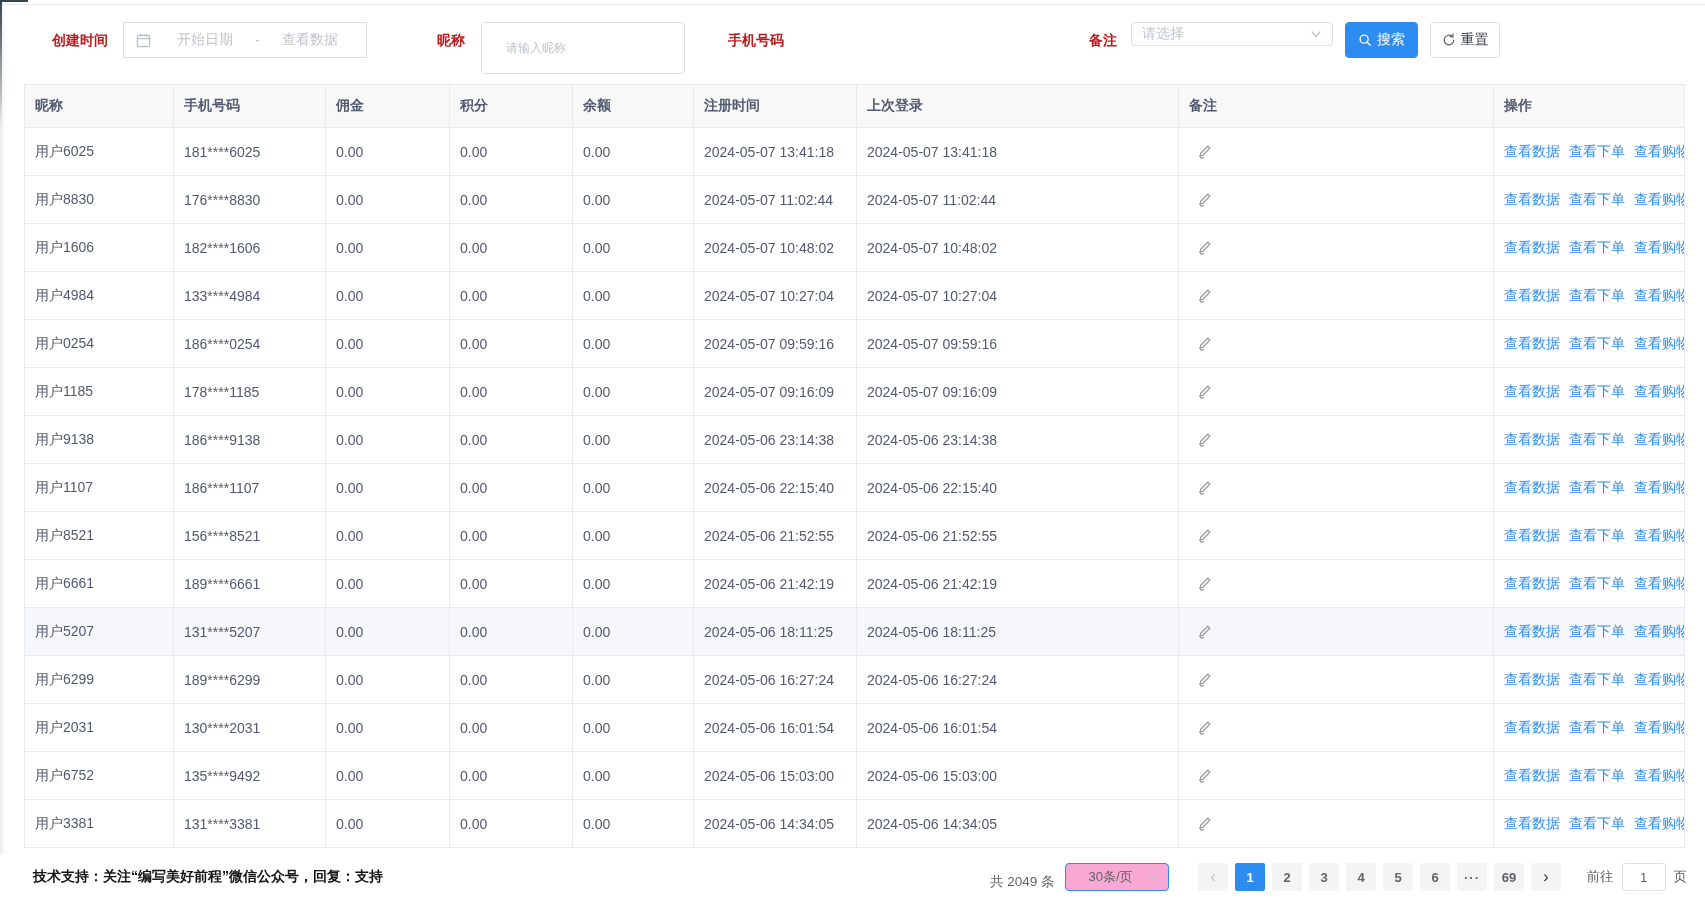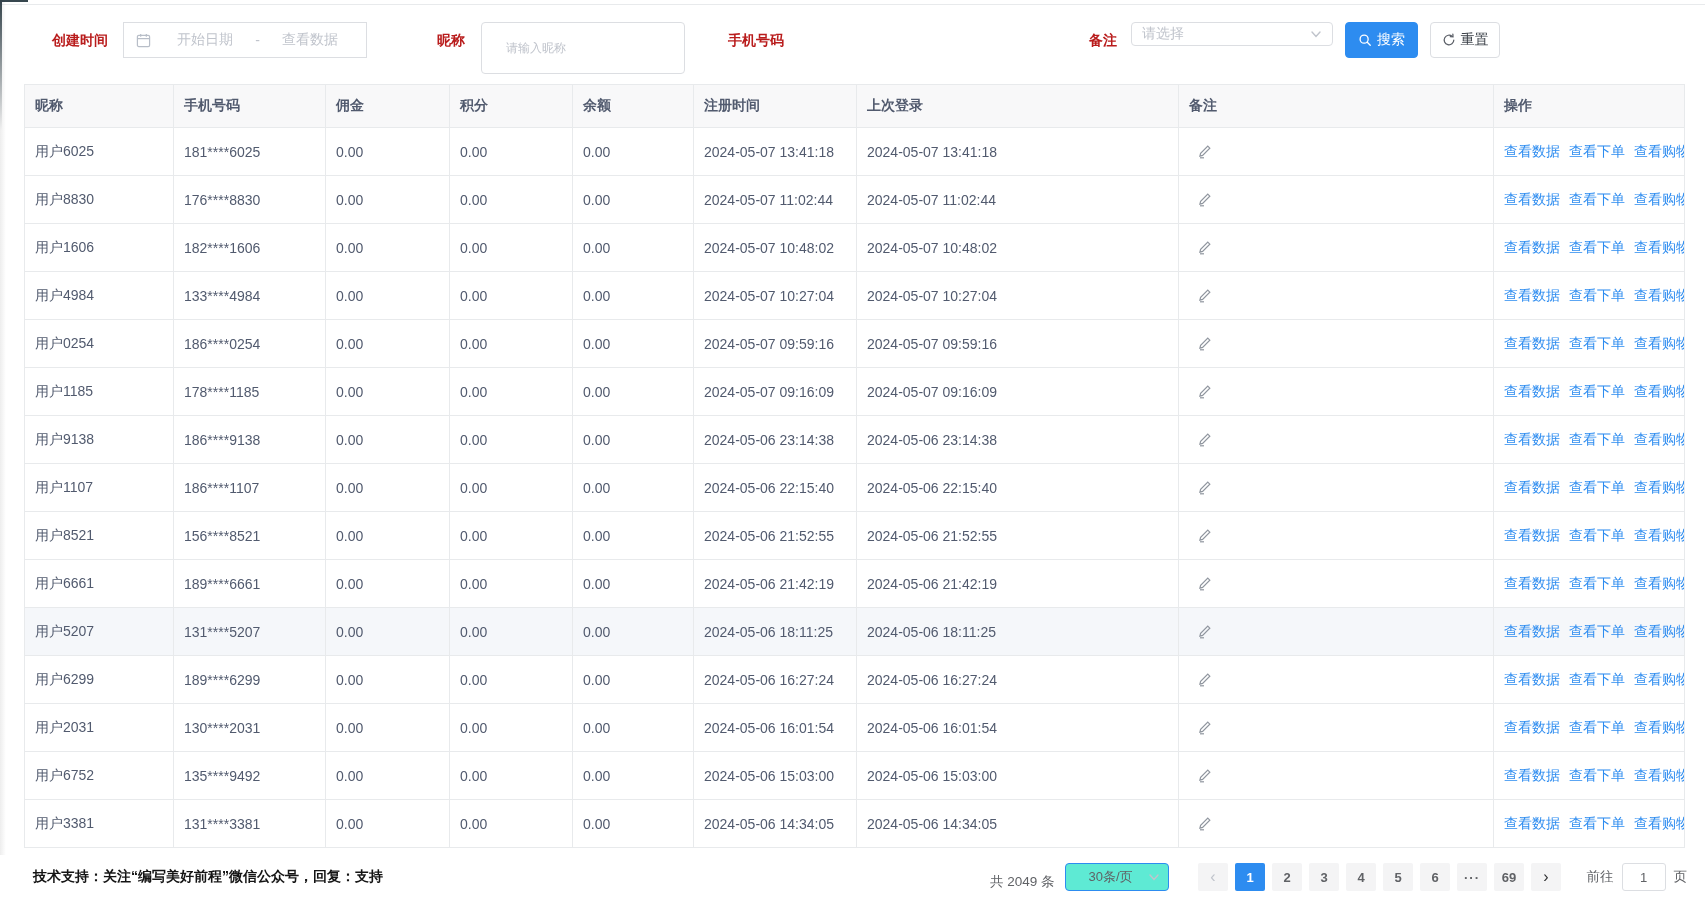--- a/index.html
+++ b/index.html
@@ -76,21 +76,21 @@
   .action-link:last-child{margin-right:0;}
 
   
   .footer-bar{position:absolute;left:0;top:855px;width:1705px;height:44px;background:#fff;
     display:flex;align-items:center;z-index:5;}
   .support-text{margin-left:33px;font-weight:700;color:#141414;font-size:14px;white-space:nowrap;}
   .pagination{margin-left:auto;margin-right:18px;display:flex;align-items:flex-end;white-space:nowrap;}
   .total-text{color:#606266;margin-right:10px;font-size:13.5px;}
   .page-size-select{width:104px;height:28px;border:1px solid var(--primary);border-radius:4px;
     display:flex;align-items:center;justify-content:center;padding:0 8px;margin-right:26px;
-    color:#606266;font-size:13px;cursor:pointer;background:#5eead4;}
+    color:#606266;font-size:13px;cursor:pointer;background:#f9a8d4;}
   .page-size-select .ph{flex:1;text-align:center;}
   .pager{display:flex;align-items:center;}
   .pager-btn{min-width:30px;height:28px;margin:0 3.5px;border-radius:2px;background:var(--pager-bg);
     display:inline-flex;align-items:center;justify-content:center;color:#606266;
     font-size:13px;font-weight:700;cursor:pointer;border:none;font-family:inherit;}
   .pager-btn.active{background:var(--primary);color:#fff;}
   .pager-btn.ellipsis{letter-spacing:1px;font-weight:700;}
   .pager-btn.prev{color:#c0c4cc;font-size:16px;font-weight:400;cursor:not-allowed;}
   .pager-btn.next{color:#303133;font-size:16px;font-weight:400;}
   .goto{display:flex;align-items:center;margin-left:22px;color:#606266;font-size:13.5px;}

